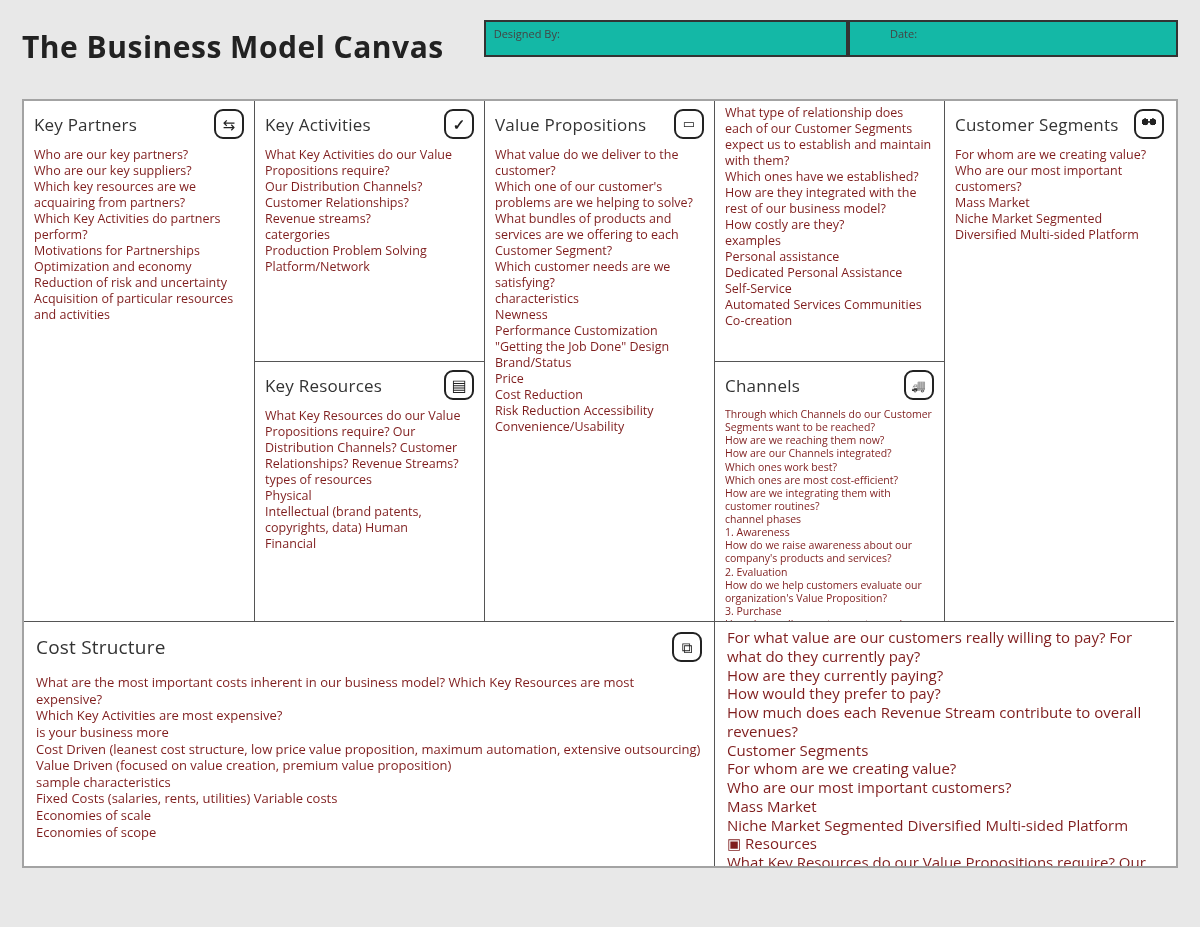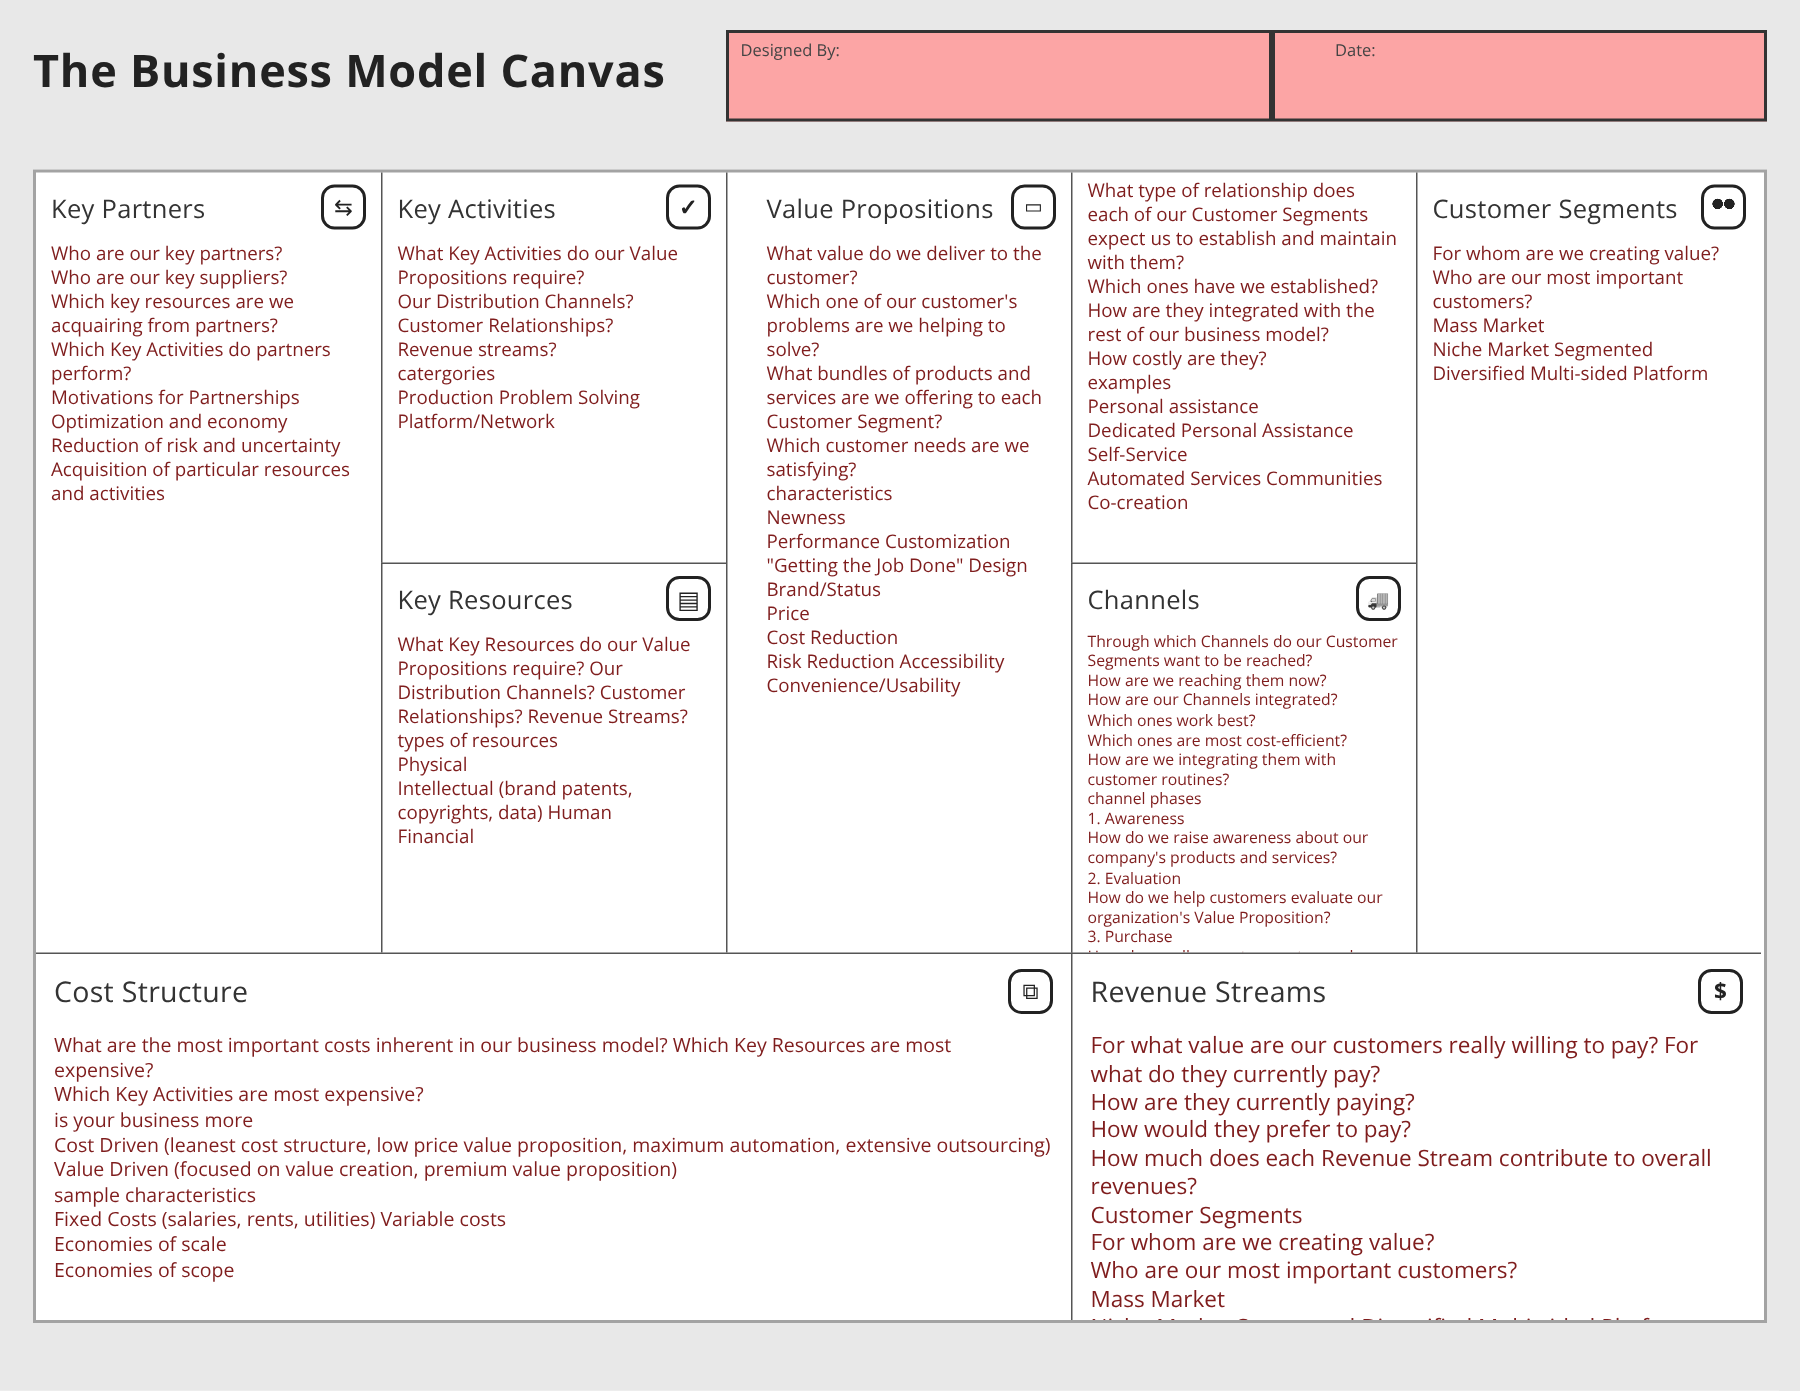--- a/index.html
+++ b/index.html
@@ -1,21 +1,21 @@
 <!DOCTYPE html>
 <html><head>
 <meta charset="utf-8">
 <style>
   * { box-sizing: border-box; margin: 0; padding: 0; }
   html, body { width: 1200px; height: 927px; background: #e8e8e8; font-family: "Open Sans", "Segoe UI", Arial, sans-serif; color: #222; }
   .page { padding: 20px 22px 0 22px; }
   
   .hdr { display: flex; align-items: flex-start; margin-bottom: 32px; }
   .hdr h1 { font-size: 30px; font-weight: 700; letter-spacing: .5px; flex: 0 0 auto; padding-top: 6px; }
-  .hdr .field { border: 2px solid #333; background: #fca5a5; height: 61px; padding: 4px 8px; font-size: 11px; color: #444; }
+  .hdr .field { border: 2px solid #333; background: #14b8a6; height: 37px; padding: 4px 8px; font-size: 11px; color: #444; }
   .hdr .field.designed { flex: 1 1 auto; margin-left: 40px; }
   .hdr .field.date { flex: 0 0 330px; padding-left: 40px; }
   
   .canvas {
     border: 2px solid #a3a3a3;
     background: #fff;
     display: grid;
     grid-template-columns: 230px 230px 230px 230px 230px;
     grid-template-rows: 260px 260px 245px;
     width: 1156px;
@@ -54,21 +54,21 @@
     color: #7f1d1d;
     overflow: hidden;
     flex: 1 1 auto;
   }
   .cell .body.sm { font-size: 10.5px; line-height: 1.25; }
 
   
   .kp { grid-column:1; grid-row:1 / span 2; }
   .ka { grid-column:2; grid-row:1; }
   .kr { grid-column:2; grid-row:2; }
-  .vp { grid-column:3; grid-row:1 / span 2;padding-left:16px; }
+  .vp { grid-column:3; grid-row:1 / span 2; }
   .cr { grid-column:4; grid-row:1; }
   .ch { grid-column:4; grid-row:2; }
   .cs { grid-column:5; grid-row:1 / span 2; }
   .co { grid-column:1 / span 3; grid-row:3; }
   .co .wide, .rs .wide { width: 100%; }
   .rs { grid-column:4 / span 2; grid-row:3; }
 
   .bot .head { padding: 10px 12px 6px 12px; }
   .bot .body { padding: 6px 12px 8px 12px; font-size: 13px; }
   .rs .body { font-size: 15px; line-height: 1.25; }
@@ -163,21 +163,17 @@
 
     <div class="cell co bot col0">
       <div class="head wide">
         <span class="title">Cost Structure</span>
         <span class="icon itag"></span>
       </div>
       <div class="body">What are the most important costs inherent in our business model? Which Key Resources are most expensive?<br>Which Key Activities are most expensive?<br>is your business more<br>Cost Driven (leanest cost structure, low price value proposition, maximum automation, extensive outsourcing) Value Driven (focused on value creation, premium value proposition)<br>sample characteristics<br>Fixed Costs (salaries, rents, utilities) Variable costs<br>Economies of scale<br>Economies of scope</div>
     </div>
 
     <div class="cell rs bot">
-      <div class="head wide">
-        <span class="title">Revenue Streams</span>
-        <span class="icon idollar"></span>
-      </div>
       <div class="body">For what value are our customers really willing to pay? For what do they currently pay?<br>How are they currently paying?<br>How would they prefer to pay?<br>How much does each Revenue Stream contribute to overall revenues?<br>Customer Segments<br>For whom are we creating value?<br>Who are our most important customers?<br>Mass Market<br>Niche Market Segmented Diversified Multi-sided Platform<br>▣ Resources<br>What Key Resources do our Value Propositions require? Our Distribution Channels? Customer Relationships? Revenue Streams?<br>types of resources<br>Physical<br>Intellectual (brand patents, copyrights, data) Human<br>Financial<br>▣ Structure</div>
     </div>
 
   </div>
 </div>
 
 </body></html>

